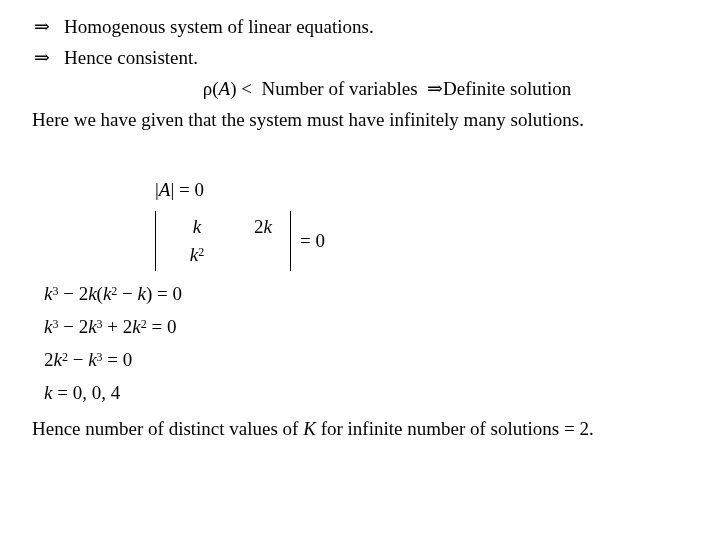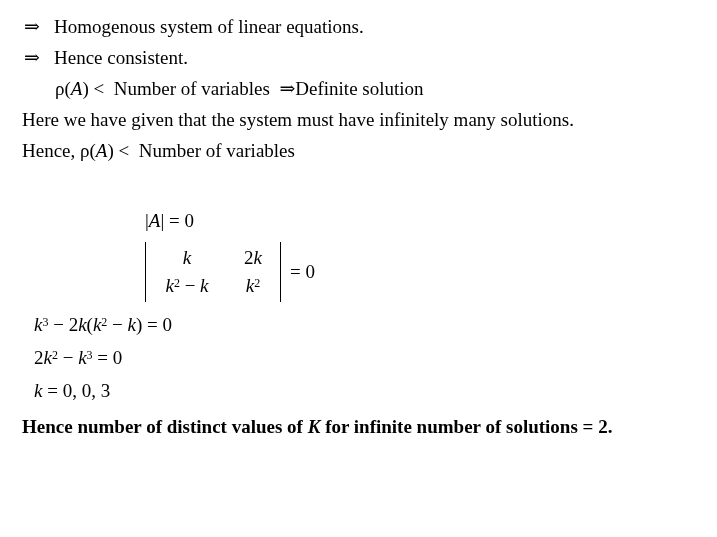--- a/index.html
+++ b/index.html
@@ -9,38 +9,39 @@
   }
   body {
     width: 717px;
     height: 537px;
     overflow: hidden;
     color: #000000;
     font-family: "Liberation Serif", "DejaVu Serif", serif;
     font-size: 19px;
   }
   .doc {
-    padding: 16px 8px 0 22px;
+    padding: 16px 8px 0 32px;
   }
   .line {
     line-height: 22px;
     margin: 0 0 9px 0;
     white-space: nowrap;
   }
   .arrow-box {
     display: inline-block;
     width: 30px;
     margin-left: 2px;
   }
   .if-box {
     display: inline-block;
     width: 33px;
   }
   .indent-rank {
     padding-left: 33px;
+    text-align: center;
   }
   .math {
     margin-left: 123px;
   }
   .eq {
     margin-bottom: 11px;
     margin-left: 12px;
   }
   .detA-line {
     margin-bottom: 10px;
@@ -70,21 +71,20 @@
   .it {
     font-style: italic;
   }
   sup {
     font-size: 12px;
     line-height: 0;
     vertical-align: 5px;
   }
   .final-line {
     margin-top: 14px;
-    font-weight: bold;
   }
 </style>
 </head>
 <body>
 
 <div class="doc">
 
   <div class="line">
     <span class="arrow-box">⇒</span><span>Homogenous system of linear equations.</span>
   </div>
@@ -93,50 +93,49 @@
     <span class="arrow-box">⇒</span><span>Hence consistent.</span>
   </div>
 
 
   <div class="line indent-rank">
     <span><span>ρ(</span><span class="it">A</span><span>) &lt;&nbsp; </span><span>Number of variables&nbsp; </span><span>⇒</span><span>Definite solution</span></span>
   </div>
 
   <div class="line">Here we have given that the system must have infinitely many solutions.</div>
 
-  <div class="line">
-    <span><span>Hence, ρ(</span><span class="it">A</span><span>) &lt;&nbsp; </span><span>Number of variables</span></span>
-  </div>
 
 
   <div class="line math detA-line">
     <span><span>|</span><span class="it">A</span><span>| = 0</span></span>
   </div>
 
   <div class="det-wrap math">
     <div class="det-grid">
       <span class="det-cell"><span class="it">k</span></span>
       <span class="det-cell"><span>2</span><span class="it">k</span></span>
-      <span class="det-cell"><span class="it">k</span><sup>2</sup><span> − </span><span class="it">k</span></span>
       <span class="det-cell"><span class="it">k</span><sup>2</sup></span>
     </div>
     <span class="det-rhs"><span>= 0</span></span>
   </div>
 
   <div class="line math eq">
     <span><span class="it">k</span><sup>3</sup><span> − 2</span><span class="it">k</span><span>(</span><span class="it">k</span><sup>2</sup><span> − </span><span class="it">k</span><span>) = 0</span></span>
   </div>
 
+  <div class="line math eq">
+    <span><span class="it">k</span><sup>3</sup><span> − 2</span><span class="it">k</span><sup>3</sup><span> + 2</span><span class="it">k</span><sup>2</sup><span> = 0</span></span>
+  </div>
 
   <div class="line math eq">
     <span><span>2</span><span class="it">k</span><sup>2</sup><span> − </span><span class="it">k</span><sup>3</sup><span> = 0</span></span>
   </div>
 
 
   <div class="line math eq">
-    <span><span class="it">k</span><span> = 0, 0, 3</span></span>
+    <span><span class="it">k</span><span> = 0, 0, 4</span></span>
   </div>
 
   <div class="line final-line">
     <span><span>Hence number of distinct values of </span><span class="it">K</span><span> for infinite number of solutions = 2.</span></span>
   </div>
 
 </div>
 
 </body></html>

